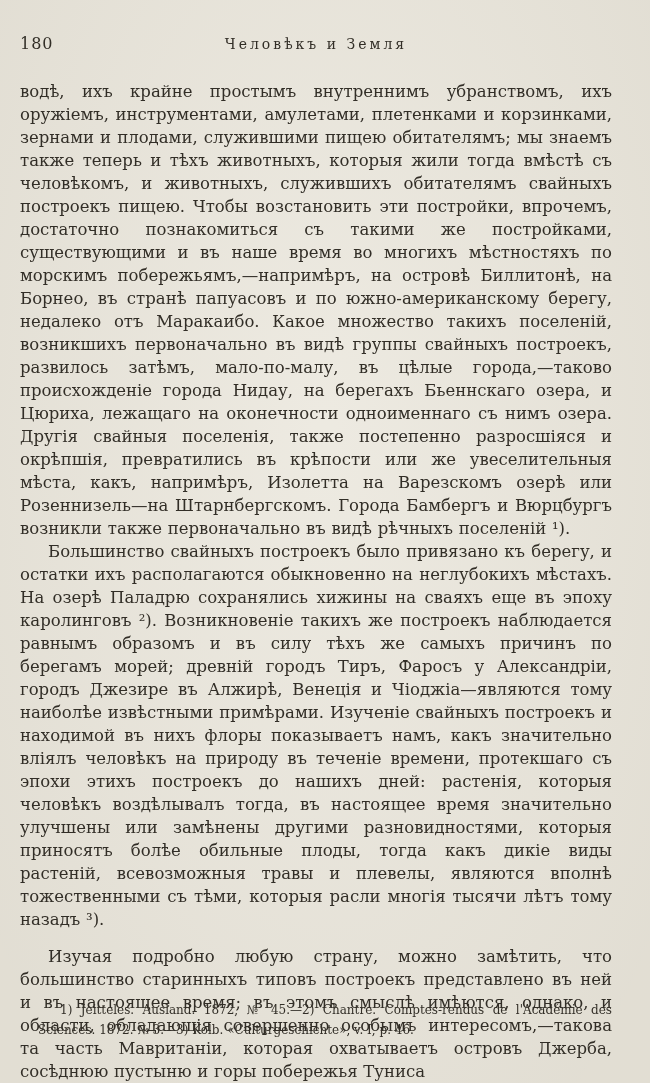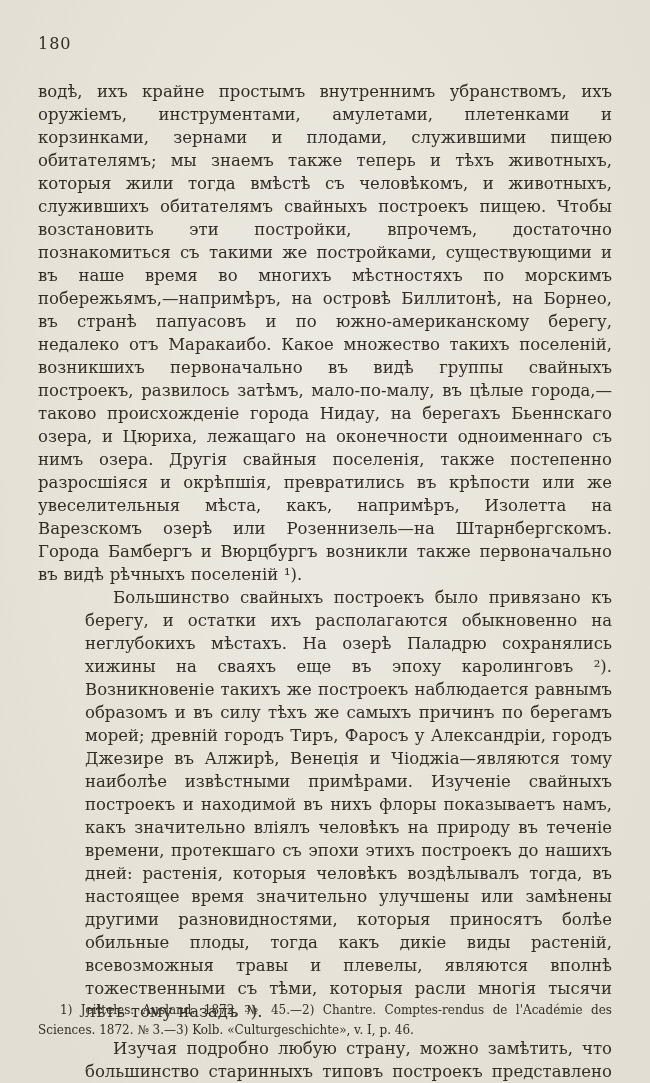--- a/index.html
+++ b/index.html
@@ -7,21 +7,21 @@
     padding: 0;
   }
   body {
     background: var(--paper, #e9e5da);
   }
   .page {
     position: relative;
     width: 650px;
     height: 1083px;
     box-sizing: border-box;
-    padding: 34px 38px 0 38px;
+    padding: 34px 38px 0 20px;
     background: var(--paper, #e9e5da);
     background-image: radial-gradient(ellipse at 50% 40%, rgba(255,255,255,0.20), rgba(0,0,0,0.03) 90%);
     color: var(--ink, #322e27);
     font-family: "DejaVu Serif", "Liberation Serif", serif;
     overflow: hidden;
   }
   .running-head {
     position: relative;
     height: 22px;
     margin-bottom: 24px;
@@ -46,21 +46,20 @@
     font-size: 16.5px;
     line-height: 23px;
     text-align: justify;
     word-spacing: 0.5px;
   }
   .para {
     margin: 0;
   }
   .para.indent {
     text-indent: 28px;
-    margin-left: 47px;
   }
   .para.spaced {
     margin-top: 14px;
   }
   .footnotes {
     position: absolute;
     left: 38px;
     right: 38px;
     top: 1000px;
     font-size: 12px;
@@ -72,20 +71,21 @@
     text-indent: 22px;
   }
 </style>
 </head>
 <body>
 
 <div class="page">
 
   <header class="running-head">
     <span class="folio">180</span>
+    <span class="running-title">Человѣкъ и Земля</span>
   </header>
 
   <main class="text-block">
     <p class="para">водѣ, ихъ крайне простымъ внутреннимъ убранствомъ, ихъ оружіемъ, инструментами, амулетами, плетенками и корзинками, зернами и плодами, служившими пищею обитателямъ; мы знаемъ также теперь и тѣхъ животныхъ, которыя жили тогда вмѣстѣ съ человѣкомъ, и животныхъ, служившихъ обитателямъ свайныхъ построекъ пищею. Чтобы возстановить эти постройки, впрочемъ, достаточно познакомиться съ такими же постройками, существующими и въ наше время во многихъ мѣстностяхъ по морскимъ побережьямъ,—напримѣръ, на островѣ Биллитонѣ, на Борнео, въ странѣ папуасовъ и по южно-американскому берегу, недалеко отъ Маракаибо. Какое множество такихъ поселеній, возникшихъ первоначально въ видѣ группы свайныхъ построекъ, развилось затѣмъ, мало-по-малу, въ цѣлые города,—таково происхожденіе города Нидау, на берегахъ Бьеннскаго озера, и Цюриха, лежащаго на оконечности одноименнаго съ нимъ озера. Другія свайныя поселенія, также постепенно разросшіяся и окрѣпшія, превратились въ крѣпости или же увеселительныя мѣста, какъ, напримѣръ, Изолетта на Варезскомъ озерѣ или Розеннизель—на Штарнбергскомъ. Города Бамбергъ и Вюрцбургъ возникли также первоначально въ видѣ рѣчныхъ поселеній ¹).</p>
     <p class="para indent">Большинство свайныхъ построекъ было привязано къ берегу, и остатки ихъ располагаются обыкновенно на неглубокихъ мѣстахъ. На озерѣ Паладрю сохранялись хижины на сваяхъ еще въ эпоху каролинговъ ²). Возникновеніе такихъ же построекъ наблюдается равнымъ образомъ и въ силу тѣхъ же самыхъ причинъ по берегамъ морей; древній городъ Тиръ, Фаросъ у Александріи, городъ Джезире въ Алжирѣ, Венеція и Чіоджіа—являются тому наиболѣе извѣстными примѣрами. Изученіе свайныхъ построекъ и находимой въ нихъ флоры показываетъ намъ, какъ значительно вліялъ человѣкъ на природу въ теченіе времени, протекшаго съ эпохи этихъ построекъ до нашихъ дней: растенія, которыя человѣкъ воздѣлывалъ тогда, въ настоящее время значительно улучшены или замѣнены другими разновидностями, которыя приносятъ болѣе обильные плоды, тогда какъ дикіе виды растеній, всевозможныя травы и плевелы, являются вполнѣ тожественными съ тѣми, которыя расли многія тысячи лѣтъ тому назадъ ³).</p>
     <p class="para indent spaced">Изучая подробно любую страну, можно замѣтить, что большинство старинныхъ типовъ построекъ представлено въ ней и въ настоящее время; въ этомъ смыслѣ имѣются, однако, и области, обладающія совершенно особымъ интересомъ,—такова та часть Мавританіи, которая охватываетъ островъ Джерба, сосѣднюю пустыню и горы побережья Туниса</p>
   </main>
 
   <footer class="footnotes">
     <p class="footnote">1) Jeitteles. Ausland. 1872, № 45.—2) Chantre. Comptes-rendus de l'Académie des Sciences. 1872. № 3.—3) Kolb. «Culturgeschichte», v. I, p. 46.</p>

